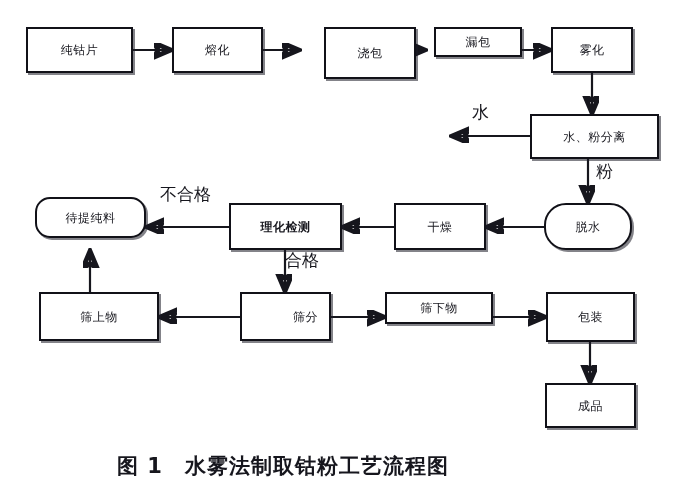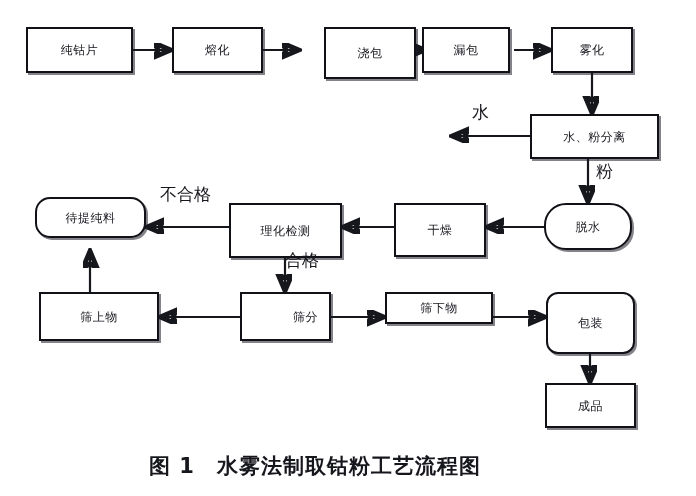--- a/index.html
+++ b/index.html
@@ -49,21 +49,20 @@
     position: absolute;
     left: 0;
     top: 452px;
     width: 566px;
     text-align: center;
     font-size: 21px;
     font-weight: bold;
     letter-spacing: 1px;
     color: #16161d;
     z-index: 5;
-    padding-left: 32px;
   }
   svg.links {
     position: absolute;
     left: 0;
     top: 0;
     width: 696px;
     height: 496px;
     z-index: 1;
     pointer-events: none;
   }
@@ -107,34 +106,34 @@
     <line x1="493" y1="317" x2="544" y2="317" marker-end="url(#arrow)"></line>
 
     <line x1="90" y1="292" x2="90" y2="252" marker-end="url(#arrow)"></line>
 
     <line x1="590" y1="341" x2="590" y2="381" marker-end="url(#arrow)"></line>
   </svg>
 
   <div class="node" style="left:26px;  top:27px;  width:107px; height:46px;">纯钴片</div>
   <div class="node" style="left:172px; top:27px;  width:91px;  height:46px;">熔化</div>
   <div class="node" style="left:300px; top:27px;  width:92px;  height:52px;margin-left:24px;">浇包</div>
-  <div class="node" style="left:422px; top:27px;  width:88px;  height:46px;">漏包</div>
+  <div class="node" style="left:434px; top:27px;  width:88px;  height:30px;">漏包</div>
   <div class="node" style="left:551px; top:27px;  width:82px;  height:46px;">雾化</div>
 
   <div class="node" style="left:530px; top:114px; width:129px; height:45px;">水、粉分离</div>
 
   <div class="node" style="left:544px; top:203px; width:88px;  height:47px;border-radius:22px;">脱水</div>
-  <div class="node" style="left:394px; top:203px; width:92px;  height:54px;">干燥</div>
-  <div class="node" style="left:229px; top:203px; width:113px; height:55px;">理化检测</div>
+  <div class="node" style="left:394px; top:203px; width:92px;  height:47px;">干燥</div>
+  <div class="node" style="left:229px; top:203px; width:113px; height:47px;font-weight:bold;">理化检测</div>
   <div class="node" style="left:35px;  top:197px; width:111px; height:41px;border-radius:15px;">待提纯料</div>
 
   <div class="node" style="left:39px;  top:292px; width:120px; height:49px;">筛上物</div>
   <div class="node" style="left:240px; top:292px; width:91px;  height:49px;padding-left:40px;">筛分</div>
   <div class="node" style="left:385px; top:292px; width:108px; height:32px;">筛下物</div>
-  <div class="node" style="left:546px; top:292px; width:89px;  height:62px;border-radius:12px;">包装</div>
+  <div class="node" style="left:546px; top:292px; width:89px;  height:50px;">包装</div>
 
   <div class="node" style="left:545px; top:383px; width:91px;  height:45px;">成品</div>
 
   <div class="edge-label" style="left:472px; top:104px;">水</div>
   <div class="edge-label" style="left:596px; top:163px;">粉</div>
   <div class="edge-label" style="left:160px; top:186px;">不合格</div>
   <div class="edge-label" style="left:285px; top:252px;">合格</div>
 
   <div class="caption">图 1　水雾法制取钴粉工艺流程图</div>
 

